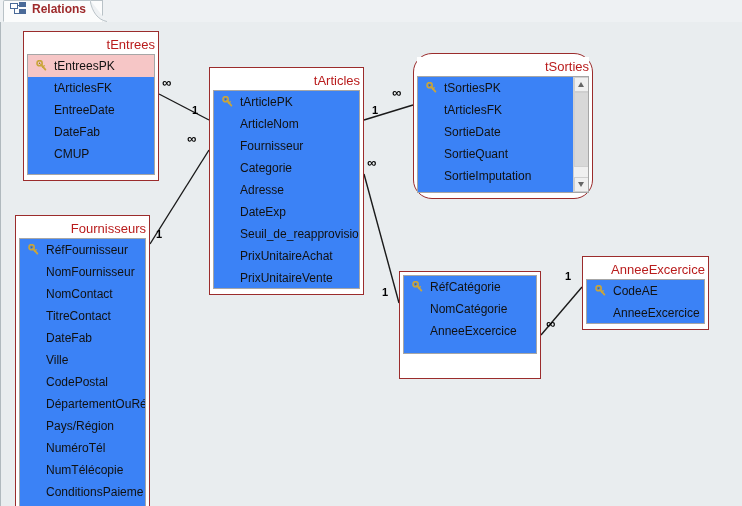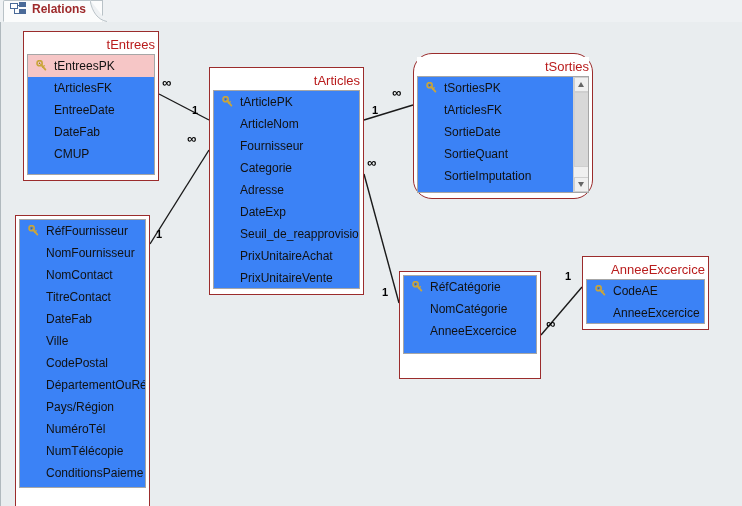--- a/index.html
+++ b/index.html
@@ -288,20 +288,21 @@
                 <span></span>
               </div>
               <div class="thumb" style="top:15px;height:75px"></div>
               <div class="arrow down">
                 <span></span>
               </div>
             </div>
           </div>
         </div>
         <div class="tbl" style="left: 14px; top: 193px; width: 135px; height: 298px;">
+          <div class="tbl-title">Fournisseurs</div>
           <div class="tbl-fields">
             <div class="fld pk"><svg class="keyicon" viewBox="0 0 12 12">
                 <circle cx="3.6" cy="3.2" r="2.6" fill="none" stroke="#caa53a" stroke-width="1.6"></circle>
                 <circle cx="3.6" cy="3.2" r="0.8" fill="#8a6d1f"></circle>
                 <path d="M5 4.6 L9.4 9.6" stroke="#caa53a" stroke-width="1.8" stroke-linecap="round"></path>
                 <path d="M6.6 7.2 L8.2 5.8" stroke="#caa53a" stroke-width="1.4" stroke-linecap="round"></path>
               </svg><span>RéfFournisseur</span></div>
             <div class="fld"><span>NomFournisseur</span></div>
             <div class="fld"><span>NomContact</span></div>
             <div class="fld"><span>TitreContact</span></div>

